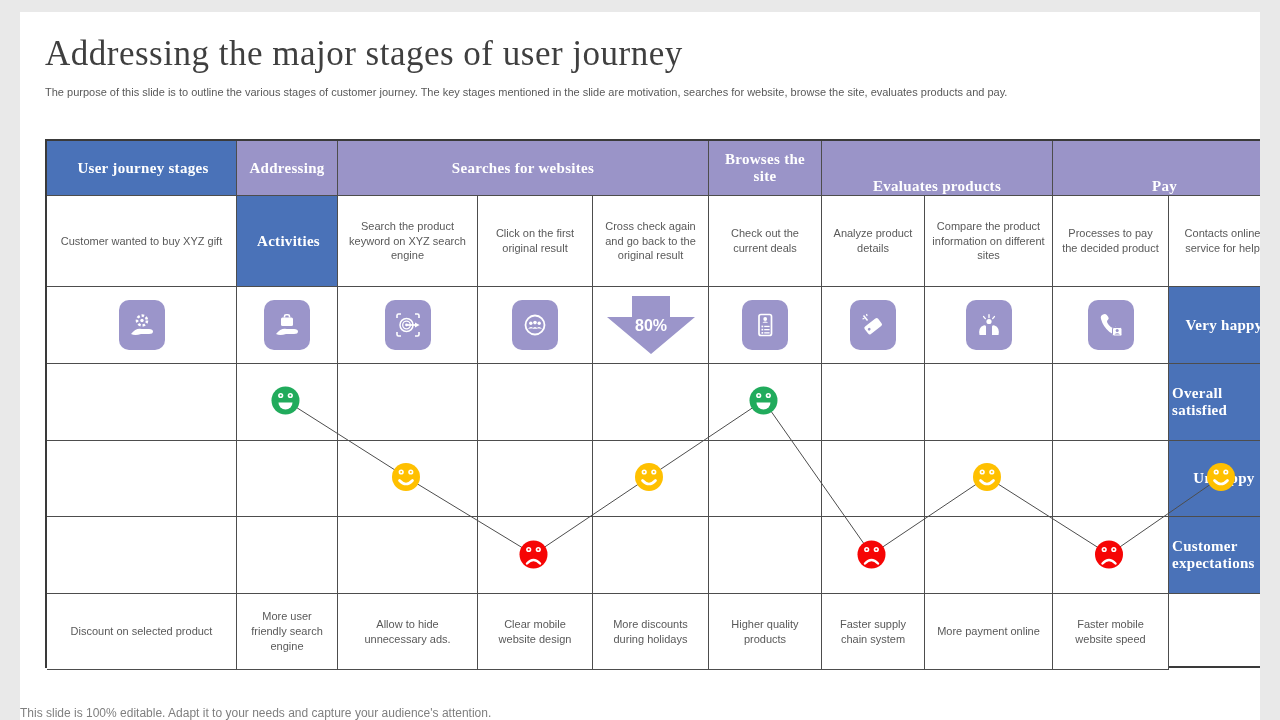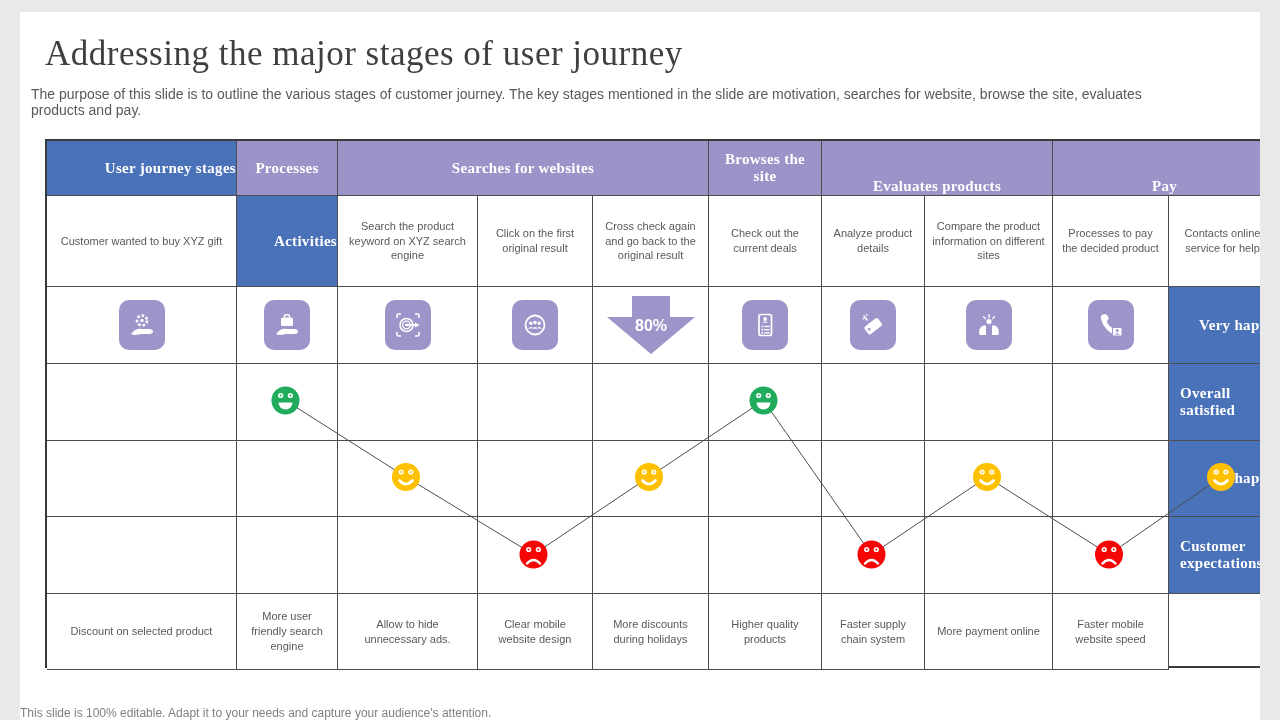--- a/index.html
+++ b/index.html
@@ -6,22 +6,22 @@
   .slide{
     position:relative;width:1240px;height:720px;background:#ffffff;
     font-family:"Liberation Sans",sans-serif;overflow:hidden;margin:12px auto;
   }
   .title{
     position:absolute;left:25px;top:22px;width:900px;
     font-family:"Liberation Serif",serif;font-size:35px;font-weight:400;
     color:#3f3f3f;letter-spacing:0.5px;
   }
   .subtitle{
-    position:absolute;left:11px;top:74px;width:1120px;
-    font-size:14px;color:#595959;
+    position:absolute;left:25px;top:74px;width:1120px;
+    font-size:11px;color:#595959;
   }
   .footer{
     position:absolute;left:0;top:694px;width:100%;
     font-size:12px;color:#7f7f7f;
   }
   .table-wrap{position:absolute;left:25px;top:127px;width:1230px;height:529px;}
   .journey-grid{
     display:grid;
     grid-template-columns:190px 101px 140px 115px 116px 113px 103px 128px 116px 108px;
     grid-template-rows:55px 91px 77px 77px 76px 77px 76px;
@@ -29,21 +29,21 @@
     width:1230px;height:529px;box-sizing:border-box;
   }
   .cell{
     box-sizing:border-box;border-right:1px solid #4d4d4d;border-bottom:1px solid #4d4d4d;
     display:flex;align-items:center;justify-content:center;background:#ffffff;
     overflow:hidden;
   }
   .label{
     background:var(--blue,#4a72b8);color:#ffffff;
     font-family:"Liberation Serif",serif;font-weight:bold;font-size:15px;
-    justify-content:flex-end;padding-left:11px;letter-spacing:0.3px;
+    justify-content:center;padding-left:3px;letter-spacing:0.3px;
   }
   .stage{
     background:var(--purple,#9a94c8);color:#ffffff;
     font-family:"Liberation Serif",serif;font-weight:bold;font-size:15px;
     text-align:center;letter-spacing:0.3px;padding:0 6px;
   }
   .span2{grid-column:span 2;align-items:flex-end;}
   .span3{grid-column:span 3;}
   .body-text{
     font-size:11px;color:#595959;text-align:center;line-height:1.35;
@@ -65,21 +65,21 @@
   <div class="title">Addressing the major stages of user journey</div>
   <div class="subtitle">The purpose of this slide is to outline the various stages of customer journey. The key stages mentioned in the slide are motivation, searches for website, browse the site, evaluates products and pay.</div>
 
   <div class="table-wrap">
     <div class="journey-grid">
 
       <div class="cell label">
           <span>User journey stages</span>
         </div>
       <div class="cell stage">
-          <span>Processes</span>
+          <span>Addressing</span>
         </div>
       <div class="cell stage span3">
           <span>Searches for websites</span>
         </div>
       <div class="cell stage">
           <span>Browses the site</span>
         </div>
       <div class="cell stage span2">
           <span>Evaluates products</span>
         </div>

